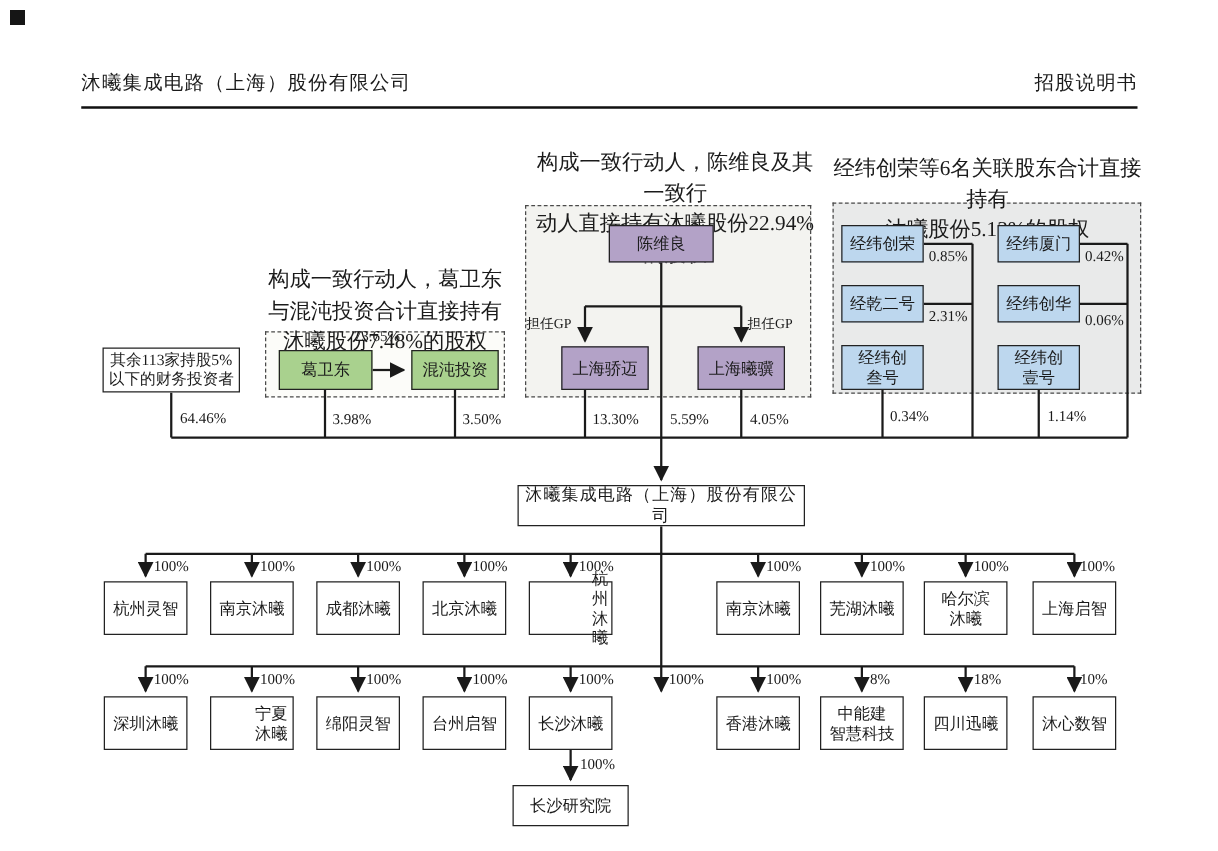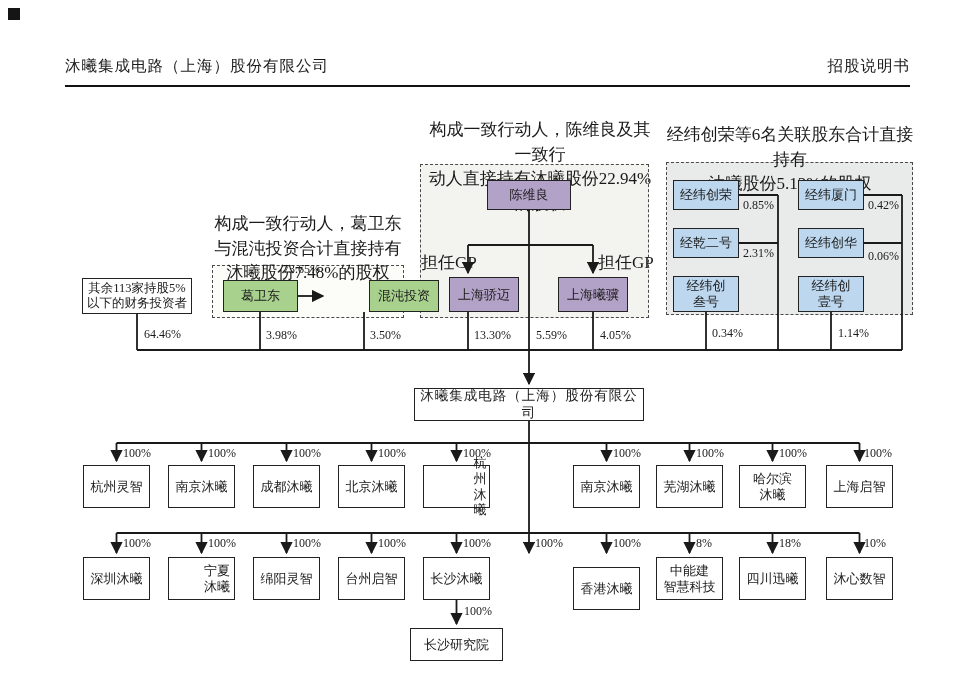--- a/index.html
+++ b/index.html
@@ -23,21 +23,21 @@
     display:flex;align-items:center;justify-content:center;text-align:center;
     font-size:13px;line-height:1.2;white-space:pre-line;z-index:2;padding:1px;
   }
   .purple{background:var(--purple,#b3a2c7);}
   .green{background:var(--green,#a9d18e);}
   .blue{background:var(--blue,#bdd7ee);}
 
   .note{position:absolute;text-align:center;font-size:17px;line-height:1.45;
         white-space:pre-line;z-index:2;}
   .pct{position:absolute;font-size:12px;z-index:3;}
-  .gp{position:absolute;font-size:17px;z-index:3;}
+  .gp{position:absolute;font-size:11px;z-index:3;}
 </style>
 </head>
 <body>
 
 <div id="page">
 
   <div class="corner-mark"></div>
   <div class="hdr-title">沐曦集成电路（上海）股份有限公司</div>
   <div class="hdr-doc">招股说明书</div>
   <div class="hdr-rule"></div>
@@ -115,21 +115,21 @@
 与混沌投资合计直接持有
 沐曦股份7.48%的股权</div>
 
   <div class="box purple" style="left:487px;top:180px;width:84px;height:30px;">陈维良</div>
   <div class="gp" style="left:421px;top:251px;">担任GP</div>
   <div class="gp" style="left:598px;top:251px;">担任GP</div>
   <div class="box purple" style="left:433px;top:277px;width:70px;height:35px;margin-left:16px;">上海骄迈</div>
   <div class="box purple" style="left:558px;top:277px;width:70px;height:35px;">上海曦骥</div>
 
   <div class="box green" style="left:223px;top:280px;width:75px;height:32px;">葛卫东</div>
-  <div class="box green" style="left:329px;top:280px;width:70px;height:32px;margin-left:40px;">混沌投资</div>
+  <div class="box green" style="left:329px;top:280px;width:70px;height:32px;">混沌投资</div>
   <div class="pct" style="left:283px;top:262px;">73.65%</div>
 
   <div class="box" style="left:82px;top:278px;width:110px;height:36px;font-size:12.5px;">其余113家持股5%
 以下的财务投资者</div>
 
   <div class="box blue" style="left:673px;top:180px;width:66px;height:30px;">经纬创荣</div>
   <div class="box blue" style="left:798px;top:180px;width:66px;height:30px;">经纬厦门</div>
   <div class="box blue" style="left:673px;top:228px;width:66px;height:30px;">经乾二号</div>
   <div class="box blue" style="left:798px;top:228px;width:66px;height:30px;">经纬创华</div>
   <div class="box blue" style="left:673px;top:276px;width:66px;height:36px;">经纬创
@@ -172,21 +172,21 @@
   <div class="pct" style="left:613px;top:446px;">100%</div>
   <div class="pct" style="left:696px;top:446px;">100%</div>
   <div class="pct" style="left:779px;top:446px;">100%</div>
   <div class="pct" style="left:864px;top:446px;">100%</div>
 
   <div class="box" style="left:83px;top:557px;width:67px;height:43px;">深圳沐曦</div>
   <div class="box" style="left:168px;top:557px;width:67px;height:43px;padding-left:32px;">宁夏沐曦</div>
   <div class="box" style="left:253px;top:557px;width:67px;height:43px;">绵阳灵智</div>
   <div class="box" style="left:338px;top:557px;width:67px;height:43px;">台州启智</div>
   <div class="box" style="left:423px;top:557px;width:67px;height:43px;">长沙沐曦</div>
-  <div class="box" style="left:573px;top:557px;width:67px;height:43px;margin-top:10px;">香港沐曦</div>
+  <div class="box" style="left:573px;top:557px;width:67px;height:43px;">香港沐曦</div>
   <div class="box" style="left:656px;top:557px;width:67px;height:43px;">中能建
 智慧科技</div>
   <div class="box" style="left:739px;top:557px;width:67px;height:43px;">四川迅曦</div>
   <div class="box" style="left:826px;top:557px;width:67px;height:43px;">沐心数智</div>
 
   <div class="pct" style="left:123px;top:536px;">100%</div>
   <div class="pct" style="left:208px;top:536px;">100%</div>
   <div class="pct" style="left:293px;top:536px;">100%</div>
   <div class="pct" style="left:378px;top:536px;">100%</div>
   <div class="pct" style="left:463px;top:536px;">100%</div>

